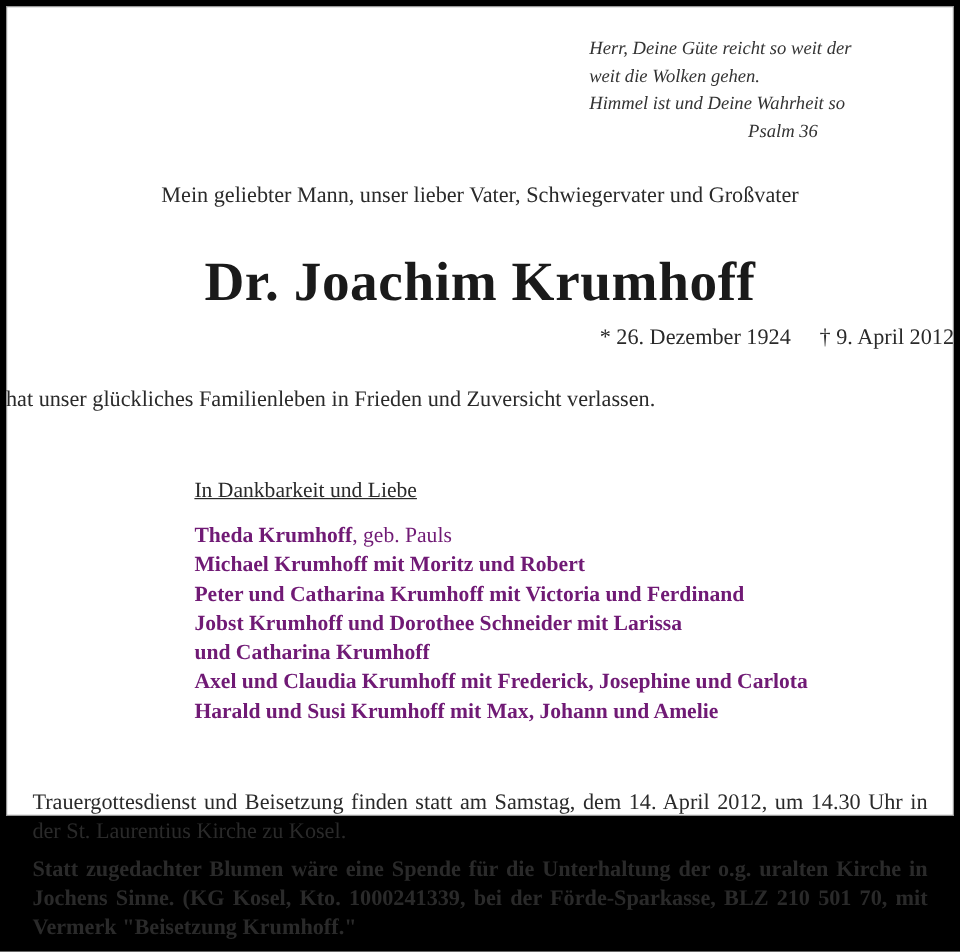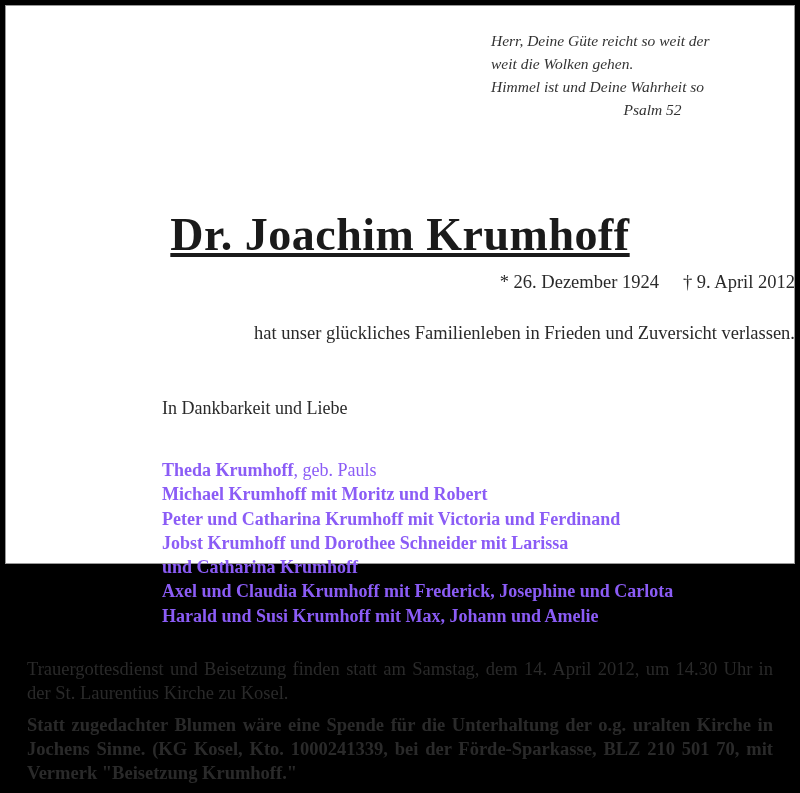--- a/index.html
+++ b/index.html
@@ -2,59 +2,60 @@
 <html><head>
 <meta charset="utf-8">
 <style>
   html, body { margin: 0; padding: 0; }
   body {
     width: 800px; height: 793px; background: #000;
     font-family: "Liberation Serif", serif; color: #2a2a2a;
     position: relative; overflow: hidden;
   }
   .page {
-    position: absolute; left: 5px; top: 5px; width: 790px; height: 559px;
+    position: absolute; left: 5px; top: 5px; width: 790px; height: 675px;
     background: #fff; box-shadow: inset 0 0 0 1px #999;
   }
   .abs { position: absolute; white-space: nowrap; }
   .quote {
     left: 486px; top: 24px; font-style: italic; font-size: 15.5px;
     line-height: 23px; color: #333;
   }
   .quote .src { text-align: right; display: block; padding-right: 28px; }
   .intro { left: 0; width: 790px; top: 148px; text-align: center; font-size: 18.5px; }
   .name {
     left: 0; width: 790px; top: 203px; text-align: center;
-    font-size: 46px; font-weight: bold; color: #1a1a1a; letter-spacing: 0.5px; text-decoration: underline;
+    font-size: 46px; font-weight: bold; color: #1a1a1a; letter-spacing: 0.5px;
   }
   .dates { left: 0; width: 790px; top: 267px; text-align: right; font-size: 18.5px; }
   .dates .sep { display: inline-block; width: 24px; }
-  .left-line { left: 0; width: 790px; top: 318px; text-align: right; font-size: 18.5px; }
-  .thanks { left: 157px; top: 393px; font-size: 18px; }
-  .family { left: 157px; top: 429px; font-size: 18px; line-height: 24.3px; font-weight: bold; color: #8b5cf6; margin-top: 24px; }
+  .left-line { left: 0; width: 790px; top: 318px; text-align: left; font-size: 18.5px; }
+  .thanks { left: 157px; top: 393px; font-size: 18px; text-decoration: underline; }
+  .family { left: 157px; top: 429px; font-size: 18px; line-height: 24.3px; font-weight: bold; color: #701a75; }
   .family .normal { font-weight: normal; }
   .service {
     left: 22px; width: 746px; top: 636px; font-size: 18.5px; line-height: 24px;
     text-align: justify; white-space: normal;
   }
   .service p { margin: 16px 0 8px 0; }
   .service p:last-child { margin: 0; font-weight: bold; }
 </style>
 </head>
 <body>
 
 <div class="page">
 
   <div class="abs quote">
     <div>Herr, Deine Güte reicht so weit der</div>
     <div>weit die Wolken gehen.</div>
     <div>Himmel ist und Deine Wahrheit so</div>
-    <span class="src">Psalm 52</span>
+    <span class="src">Psalm 36</span>
   </div>
 
+  <div class="abs intro">Mein geliebter Mann, unser lieber Vater, Schwiegervater und Großvater</div>
 
   <div class="abs name">Dr. Joachim Krumhoff</div>
 
   <div class="abs dates">
     <span>* 26. Dezember 1924</span><span class="sep"></span><span>† 9. April 2012</span>
   </div>
 
   <div class="abs left-line">hat unser glückliches Familienleben in Frieden und Zuversicht verlassen.</div>
 
   <div class="abs thanks">In Dankbarkeit und Liebe</div>

